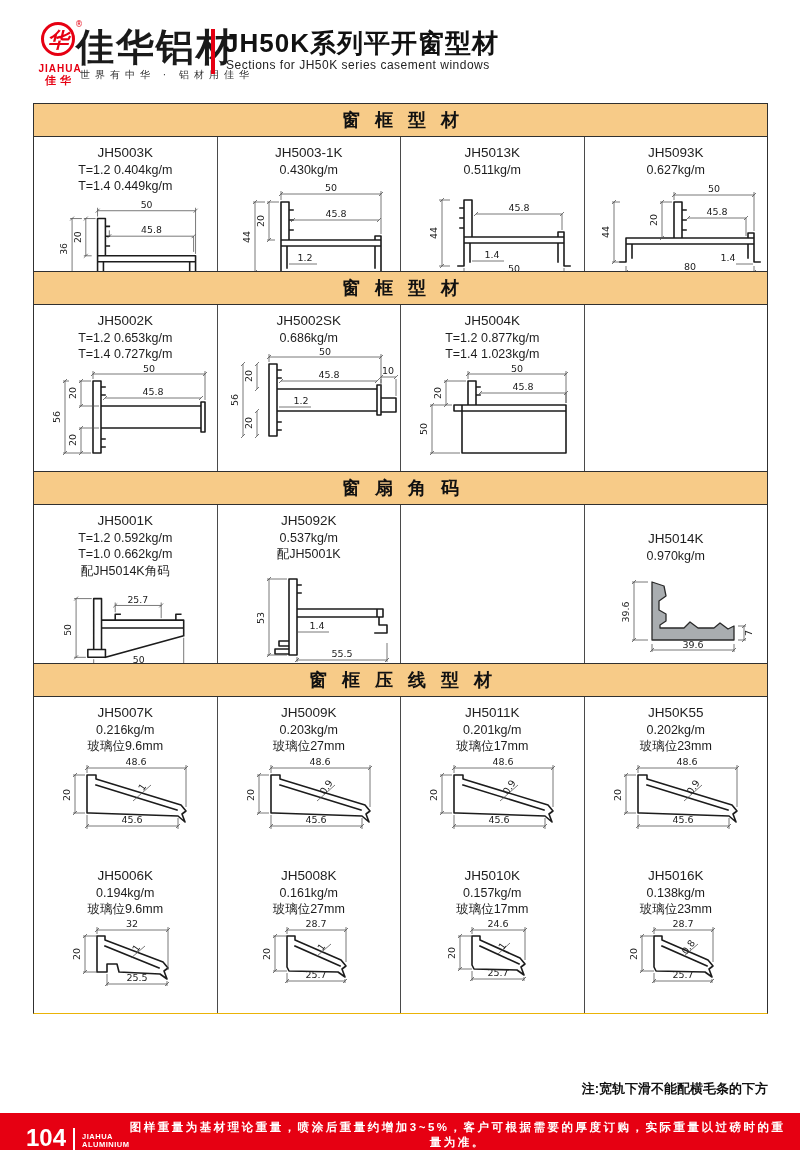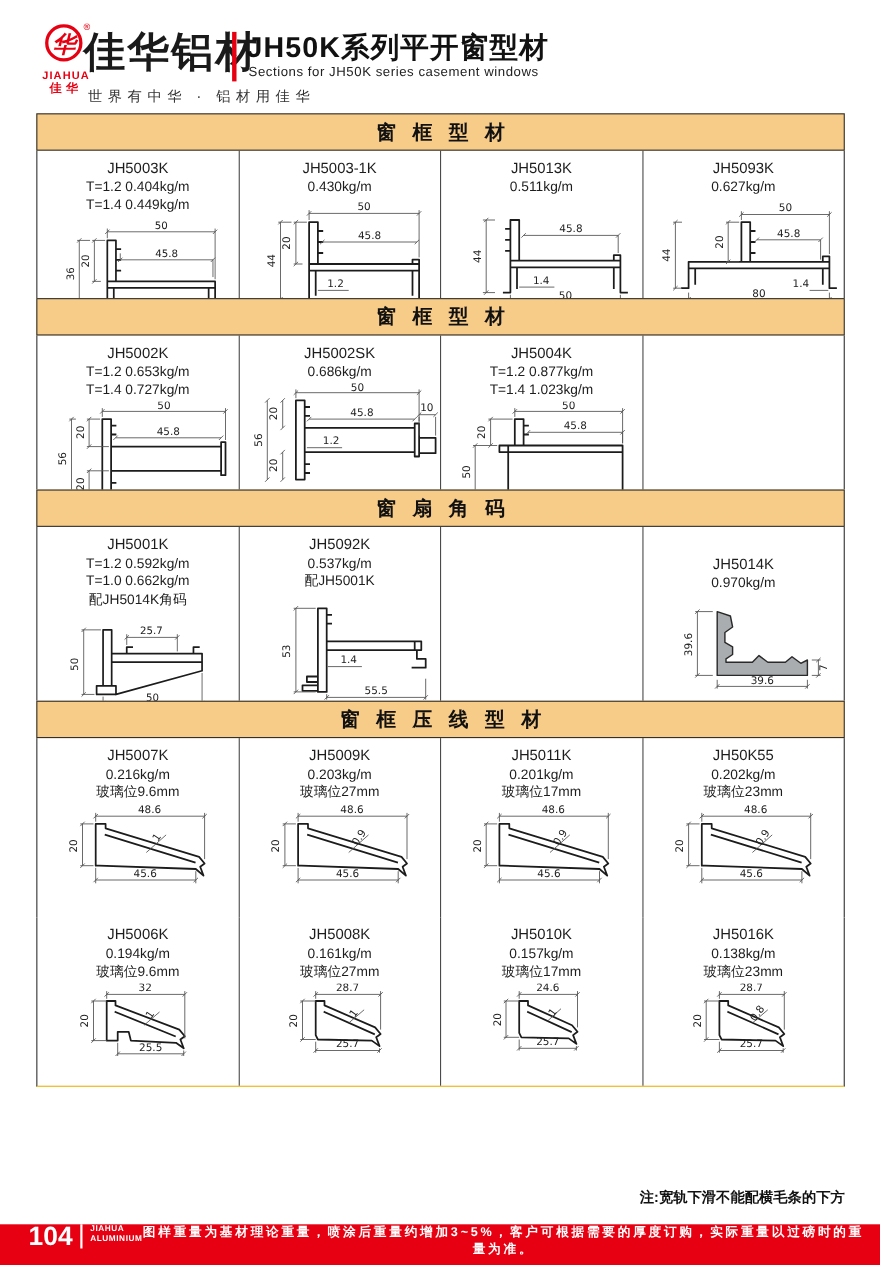--- a/index.html
+++ b/index.html
@@ -5,52 +5,52 @@
   * { margin:0; padding:0; box-sizing:border-box; }
   body { background:#e9e9e9; font-family:"Liberation Sans", sans-serif; }
   .page { position:relative; width:800px; height:1167px; background:#fff; margin:0 auto; overflow:hidden; }
 
   
   .hdr { position:absolute; top:0; left:0; width:800px; height:100px; }
   .logo-wrap { position:absolute; left:30px; top:18px; width:60px; text-align:center; }
   .brand-en { color:#E60012; font-weight:bold; font-size:10px; letter-spacing:1px; line-height:1; margin-top:-2px; }
   .brand-sub { color:#E60012; font-weight:bold; font-size:11px; letter-spacing:4px; line-height:1.2; }
   .brand-cn { position:absolute; left:76px; top:22px; font-size:38px; font-weight:bold; color:#1a1a1a; letter-spacing:2px; }
-  .slogan { position:absolute; left:80px; top:79px; font-size:13px; color:#333; letter-spacing:5px; }
+  .slogan { position:absolute; left:80px; top:68px; font-size:10px; color:#333; letter-spacing:5px; }
   .hdr-divider { position:absolute; left:211px; top:29px; width:4px; height:45px; background:#E60012; }
   .page-title { position:absolute; left:224px; top:26px; font-size:26px; font-weight:bold; color:#111; letter-spacing:1px; }
   .page-subtitle { position:absolute; left:226px; top:58px; font-size:12px; color:#222; letter-spacing:0.5px; }
 
   
   .tbl { position:absolute; top:103px; left:33px; width:735px;text-align:right; }
   .band { height:34px; background:#F7CB88; border:1px solid #303030; display:flex; align-items:center; justify-content:center;
           font-size:18px; font-weight:bold; color:#111; }
   .band span { letter-spacing:15px; text-indent:15px; }
   .band-split { padding:0; }
   .band-left { flex:3; display:flex; align-items:center; justify-content:center; height:100%; border-right:1px solid #303030; }
   .band-right { flex:1; display:flex; align-items:center; justify-content:center; height:100%; }
   .row { display:flex; border-left:1px solid #303030; border-right:1px solid #303030; }
   .row-last { border-bottom:1px solid #eab308; }
-  .r1{height:134px} .r2{height:140px} .r3{height:158px} .r4{height:163px} .r5{height:154px}
+  .r1{height:134px} .r2{height:166px} .r3{height:158px} .r4{height:163px} .r5{height:154px}
   .cell { flex:1; display:flex; flex-direction:column; align-items:center; padding-top:7px; overflow:hidden; }
   .cell + .cell { border-left:1px solid #4a4a4a; }
   .code { font-size:13.5px; color:#1d1d1d; line-height:1.3; }
   .wline { font-size:12.5px; color:#1d1d1d; line-height:1.32; }
   .pad-top { margin-top:18px; }
   svg.draw { margin-top:2px; flex-shrink:0; }
 
   
   .p  { fill:none; stroke:#1c1c1c; stroke-width:1.6; stroke-linejoin:round; stroke-linecap:square; }
   .pf { fill:#A9ADB0; stroke:#2a2a2a; stroke-width:1.3; stroke-linejoin:round; }
   .dl { fill:none; stroke:#555; stroke-width:0.8; }
   .dt { font-family:"DejaVu Sans", sans-serif; font-size:9.5px; fill:#222; }
 
   
   .note { position:absolute; top:1080px; right:32px; font-size:13px; font-weight:bold; color:#111;text-align:right; }
-  .fbar { position:absolute; top:1113px; left:0; width:800px; height:37px; background:#E60012; display:flex; align-items:flex-start; padding-left:26px; }
+  .fbar { position:absolute; top:1113px; left:0; width:800px; height:37px; background:#E60012; display:flex; align-items:flex-end; padding-left:26px; }
   .fpage { color:#fff; font-size:24px; font-weight:bold; line-height:1; }
   .fdiv { width:2px; height:22px; background:#fff; margin:0 7px; }
   .fbrand { color:#fff; font-size:7.5px; font-weight:bold; line-height:1.15; letter-spacing:0.5px; }
   .fdisc { flex:1; text-align:center; color:#fff; font-size:11.5px; font-weight:bold; letter-spacing:2.5px; padding-right:14px; }
 </style>
 </head>
 <body>
 
 <div class="page">
 

